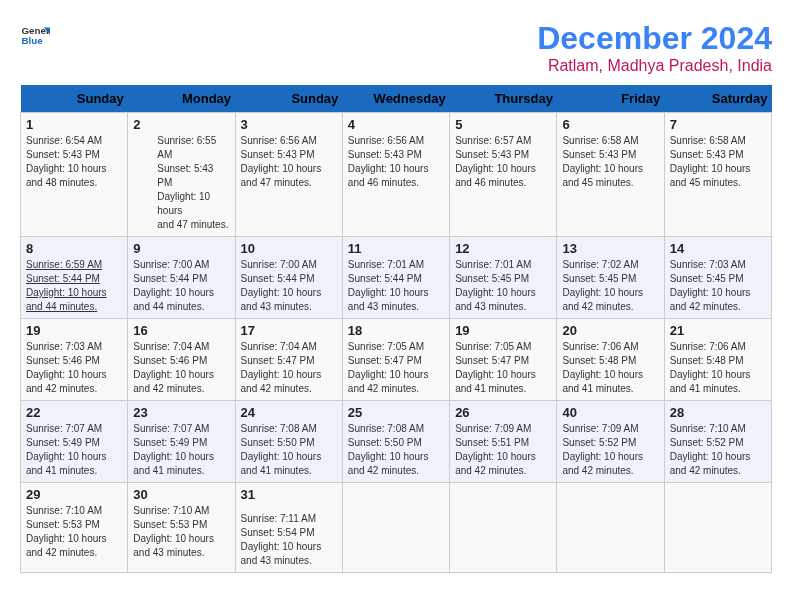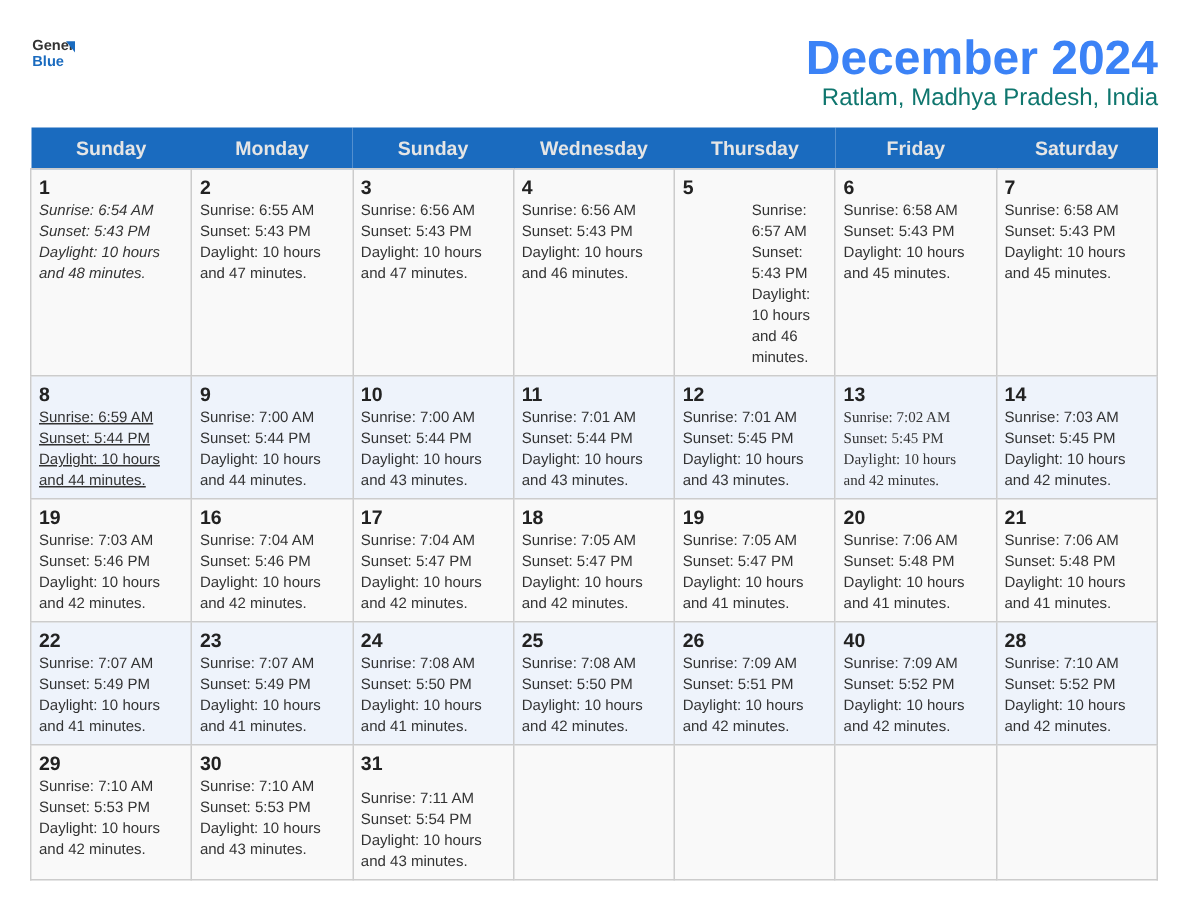--- a/index.html
+++ b/index.html
@@ -28,32 +28,32 @@
     .title-section {
       text-align: right;
     }
     .calendar-title {
       font-size: 32px;
       font-weight: bold;
       color: #3b82f6;
     }
     .calendar-subtitle {
       font-size: 16px;
-      color: #0f766e;
+      color: #be185d;
     }
     table {
       width: 100%;
       border-collapse: collapse;
       font-size: 11px;
     }
     thead tr th {
       background-color: #1a6bbf;
-      color: #e5e5e5;
+      color: #000000;
       padding: 6px 4px;
-      text-align: center;
+      text-align: right;
       font-size: 13px;
       font-weight: bold;
     }
     tbody tr td {
       border: 1px solid #ccc;
       padding: 4px 5px;
       vertical-align: top;
       width: calc(100% / 7);
       min-height: 80px;
     }
@@ -105,49 +105,49 @@
         <th>Wednesday</th>
         <th>Thursday</th>
         <th>Friday</th>
         <th>Saturday</th>
       </tr>
   </thead>
   <tbody id="calendar-body">
   <tr>
         <td>
           <span class="day-num">1</span>
-          <div class="day-info" style="white-space: pre-line; font-style: italic;">Sunrise: 6:54 AM
+          <div class="day-info" style="white-space: pre-line;">Sunrise: 6:54 AM
 Sunset: 5:43 PM
 Daylight: 10 hours
 and 48 minutes.</div>
         </td>
         <td>
           <span class="day-num">2</span>
-          <div class="day-info" style="white-space: pre-line;">Sunrise: 6:55 AM
+          <div class="day-info" style="white-space: pre-line; margin-left: 24px;">Sunrise: 6:55 AM
 Sunset: 5:43 PM
 Daylight: 10 hours
 and 47 minutes.</div>
         </td>
         <td>
           <span class="day-num">3</span>
           <div class="day-info" style="white-space: pre-line;">Sunrise: 6:56 AM
 Sunset: 5:43 PM
 Daylight: 10 hours
 and 47 minutes.</div>
         </td>
         <td>
           <span class="day-num">4</span>
           <div class="day-info" style="white-space: pre-line;">Sunrise: 6:56 AM
 Sunset: 5:43 PM
 Daylight: 10 hours
 and 46 minutes.</div>
         </td>
         <td>
           <span class="day-num">5</span>
-          <div class="day-info" style="white-space: pre-line; margin-left: 46px;">Sunrise: 6:57 AM
+          <div class="day-info" style="white-space: pre-line;">Sunrise: 6:57 AM
 Sunset: 5:43 PM
 Daylight: 10 hours
 and 46 minutes.</div>
         </td>
         <td>
           <span class="day-num">6</span>
           <div class="day-info" style="white-space: pre-line;">Sunrise: 6:58 AM
 Sunset: 5:43 PM
 Daylight: 10 hours
 and 45 minutes.</div>
@@ -191,21 +191,21 @@
         </td>
         <td>
           <span class="day-num">12</span>
           <div class="day-info" style="white-space: pre-line;">Sunrise: 7:01 AM
 Sunset: 5:45 PM
 Daylight: 10 hours
 and 43 minutes.</div>
         </td>
         <td>
           <span class="day-num">13</span>
-          <div class="day-info" style="white-space: pre-line; font-family: Liberation Serif, serif;">Sunrise: 7:02 AM
+          <div class="day-info" style="white-space: pre-line;">Sunrise: 7:02 AM
 Sunset: 5:45 PM
 Daylight: 10 hours
 and 42 minutes.</div>
         </td>
         <td>
           <span class="day-num">14</span>
           <div class="day-info" style="white-space: pre-line;">Sunrise: 7:03 AM
 Sunset: 5:45 PM
 Daylight: 10 hours
 and 42 minutes.</div>

